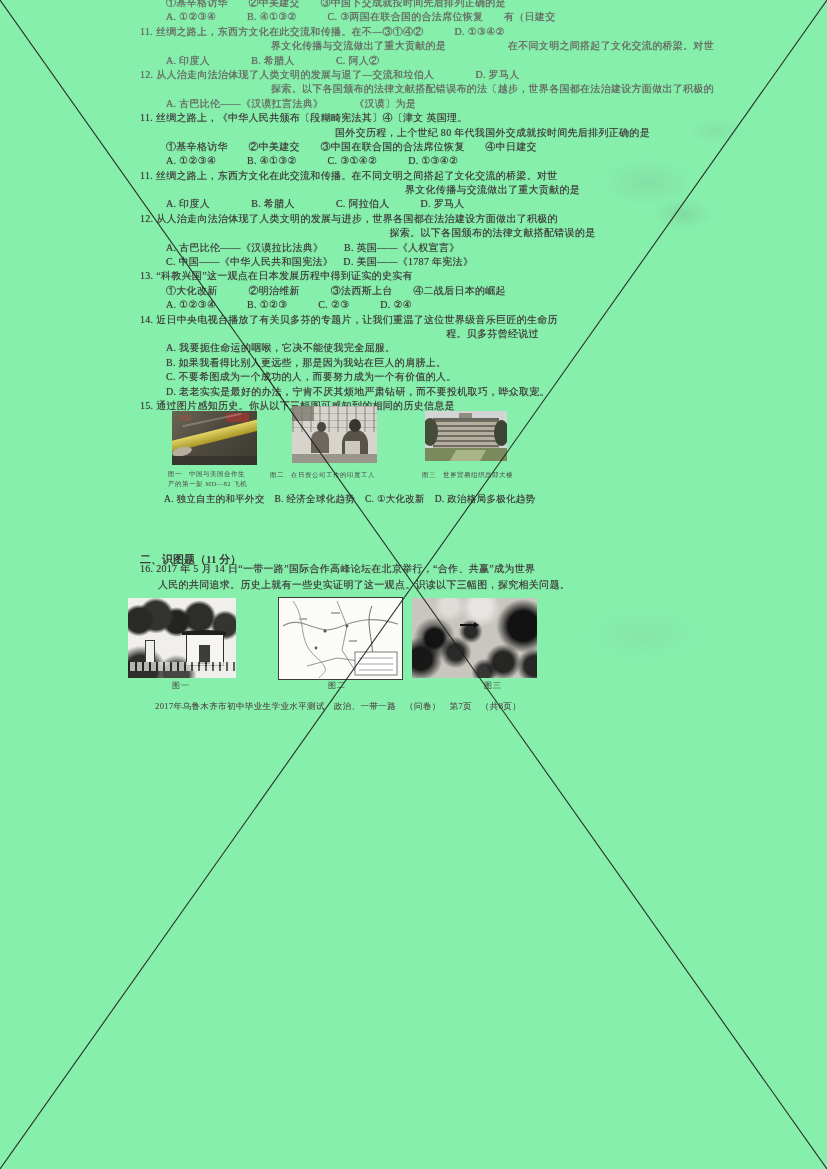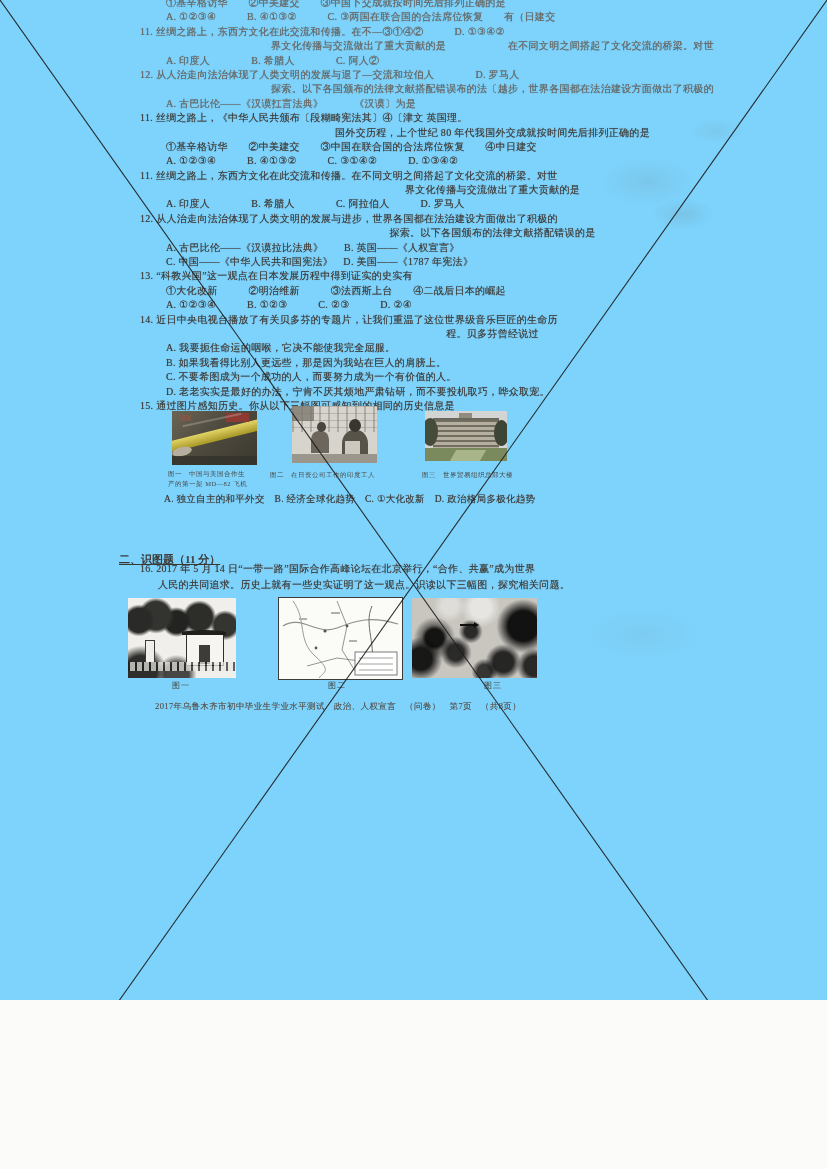--- a/index.html
+++ b/index.html
@@ -1,18 +1,18 @@
 <!DOCTYPE html>
 <html><head>
 <meta charset="utf-8">
 <style>
   html,body{margin:0;padding:0;}
   body{width:827px;height:1169px;background:#fbfbfa;overflow:hidden;
        font-family:"Liberation Serif","DejaVu Serif",serif;}
-  .page{position:relative;width:827px;height:1000px;background:#7dd3fc;overflow:hidden;}
+  .page{position:relative;width:827px;height:1169px;background:#86efac;overflow:hidden;}
 
   
   .textcol{position:absolute;left:0;top:-4px;width:827px;}
   .ln{height:14.4px;line-height:14.4px;font-size:10px;white-space:nowrap;
       color:#3f3e3c;letter-spacing:.3px;text-shadow:0 0 .7px rgba(70,68,64,.75);}
   .i0{padding-left:140px;} .i1{padding-left:158px;text-align:center;} .i2{padding-left:166px;}
   .gh{color:#6f6d69;filter:blur(.45px);}
 
   
   .photo{position:absolute;overflow:hidden;}
@@ -52,21 +52,21 @@
   .cap1{position:absolute;left:168px;top:469px;width:80px;font-size:6.5px;line-height:9.5px;
         color:#4a4945;letter-spacing:.5px;}
   .capS{position:absolute;font-size:6.5px;color:#4a4945;letter-spacing:.5px;white-space:nowrap;}
   .cap2{left:270px;top:471px;} .cap3{left:422px;top:471px;}
   .optline{position:absolute;left:164px;top:493px;font-size:9.5px;color:#3f3e3c;
         letter-spacing:.3px;white-space:nowrap;text-shadow:0 0 .7px rgba(70,68,64,.75);}
 
   
   .sec2title{position:absolute;left:128px;top:521px;width:420px;text-align:center;
         font-size:14.5px;font-weight:bold;color:#33322f;letter-spacing:1px;}
-  .sec2sub{position:absolute;left:119px;top:552px;font-size:11px;font-weight:bold;color:#3a3936;text-decoration:underline;}
+  .sec2sub{position:absolute;left:140px;top:552px;font-size:11px;font-weight:bold;color:#3a3936;}
   .q16a{position:absolute;left:140px;top:562px;font-size:10px;color:#3f3e3c;letter-spacing:.3px;white-space:nowrap;text-shadow:0 0 .7px rgba(70,68,64,.75);}
   .q16b{position:absolute;left:158px;top:578px;font-size:10px;color:#3f3e3c;letter-spacing:.3px;white-space:nowrap;text-shadow:0 0 .7px rgba(70,68,64,.75);}
 
   
   .p4{left:128px;top:598px;width:108px;height:80px;background:#f0efec;
       background-image:
         radial-gradient(circle at 10% 28%,#2a2a28 0 12px,transparent 16px),
         radial-gradient(circle at 26% 22%,#333330 0 14px,transparent 18px),
         radial-gradient(circle at 45% 30%,#232321 0 11px,transparent 15px),
         radial-gradient(circle at 66% 24%,#2d2d2a 0 13px,transparent 17px),
@@ -224,20 +224,20 @@
   </div>
 
   <div class="photo p6">
     <div class="arrow"></div>
   </div>
 
   <div class="capB capB1">图一</div>
   <div class="capB capB2">图二</div>
   <div class="capB capB3">图三</div>
 
-  <div class="footer">2017年乌鲁木齐市初中毕业生学业水平测试　政治、人权宣言　（问卷）　第7页　（共8页）</div>
+  <div class="footer">2017年乌鲁木齐市初中毕业生学业水平测试　政治、一带一路　（问卷）　第7页　（共8页）</div>
 
   <svg class="xlines" width="827" height="1169" viewBox="0 0 827 1169">
     <line x1="0" y1="0" x2="827" y2="1169" stroke="#1c1c1c" stroke-width="1.1" opacity="0.9"></line>
     <line x1="827" y1="0" x2="0" y2="1169" stroke="#1c1c1c" stroke-width="1.1" opacity="0.9"></line>
   </svg>
 
 </div>
 
 </body></html>

